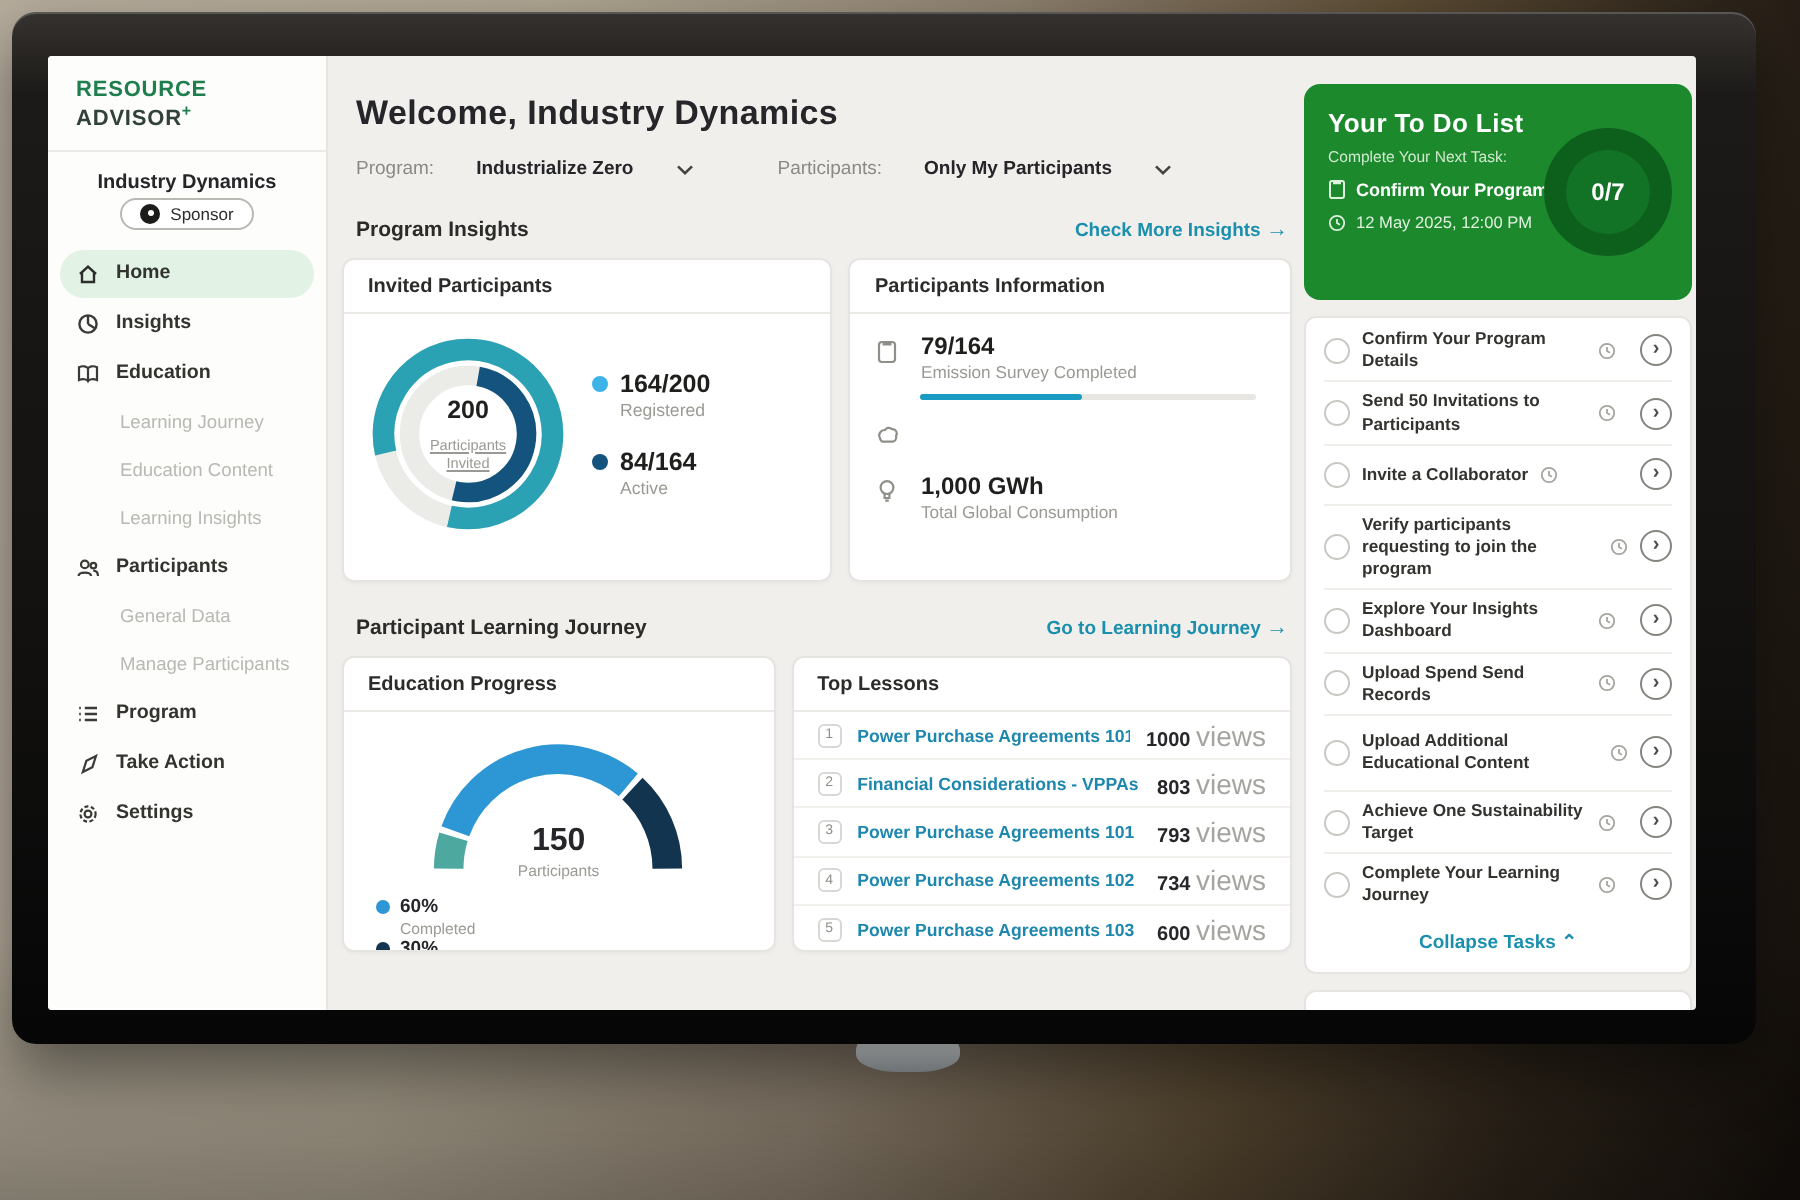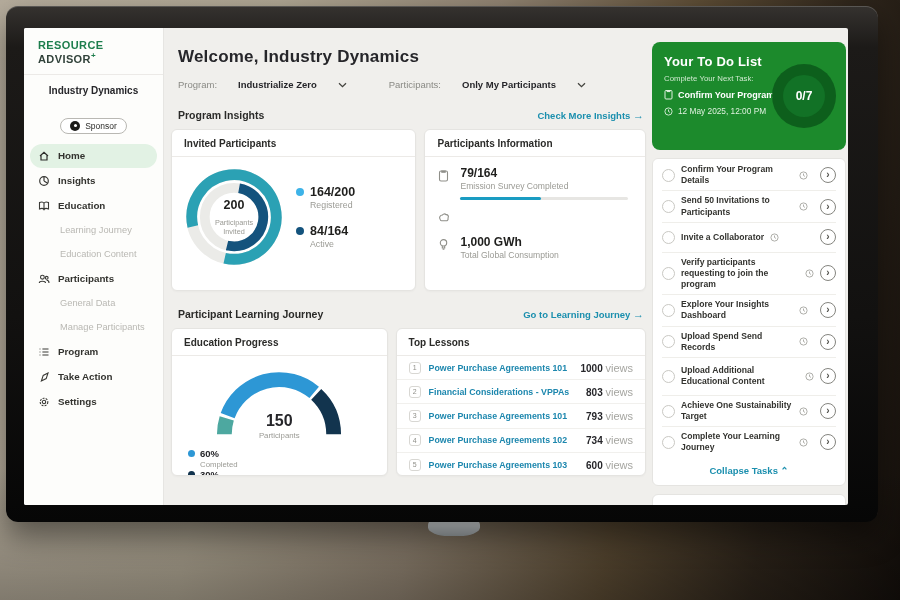--- a/index.html
+++ b/index.html
@@ -18,21 +18,21 @@
 
   
   .screen { position:absolute; left:18px; top:22px; width:824px; height:477px; background:#f0efec;
     border-radius:2px; overflow:hidden; font-size:10px; color:#2b2b29; }
 
   
   .sidebar { position:absolute; left:0; top:0; width:140px; height:100%; background:#fdfdfb; border-right:1px solid #e6e5e2; }
   .logo { padding:11px 14px 9px; font-size:11px; font-weight:bold; letter-spacing:.4px; border-bottom:1px solid #eceae7; }
   .logo .p1 { color:#1e7e4d; } .logo .p2 { color:#31423a; } .logo sup { font-size:8px; color:#1e7e4d; }
   .org { text-align:center; font-size:10px; font-weight:bold; color:#26262a; margin-top:10px; }
-  .sponsor { display:flex; align-items:center; gap:5px; width:max-content; margin:22px auto 10px; padding:2px 9px;
+  .sponsor { display:flex; align-items:center; gap:5px; width:max-content; margin:2px auto 10px; padding:2px 9px;
     border:1px solid #b9b8b3; border-radius:10px; font-size:8.5px; color:#2d2d2b; background:#fff; }
   .sp-ic { width:10px; height:10px; border-radius:50%; background:#1b1b19; position:relative; }
   .sp-ic::after { content:""; position:absolute; left:3.5px; top:3.5px; width:3px; height:3px; border-radius:50%; background:#fff; }
   .nav-item { display:flex; align-items:center; gap:8px; height:24px; margin:1px 6px; padding:0 8px;
     font-size:9.8px; font-weight:bold; color:#33332f; border-radius:13px; cursor:pointer; }
   .nav-item.active { background:#e2f2e4; }
   .nav-item.sub { padding-left:30px; color:#b9b8b3; font-weight:normal; font-size:9.3px; height:23px; }
   .nav-item svg { flex:0 0 auto; }
 
   
@@ -47,21 +47,21 @@
   .tlink .arr { font-size:11px; }
   .cards { display:flex; gap:8px; margin-left:2px; }
   .card { background:#fff; border:1px solid #e5e4e1; border-radius:6px; box-shadow:0 1px 2px rgba(0,0,0,.03); overflow:hidden; }
   .card-h { padding:8px 12px 7px; font-size:10px; font-weight:bold; color:#2b2b29; border-bottom:1px solid #eceae7; }
 
   .card-invited { width:246px; height:162px; }
   .donut-wrap { display:flex; align-items:center; padding:8px 10px; gap:10px; }
   .donut-box { position:relative; width:104px; height:104px; }
   .donut-center { position:absolute; inset:0; display:flex; flex-direction:column; align-items:center; justify-content:center; text-align:center; }
   .donut-center .v { font-size:12.5px; font-weight:bold; color:#1f1f1d; }
-  .donut-center .l { font-size:7.3px; color:#9a9a94; width:58px; line-height:1.25; margin-top:6px; }
+  .donut-center .l { font-size:7.3px; color:#9a9a94; width:58px; line-height:1.25; margin-top:6px;text-decoration:underline; }
   .legend-v { display:flex; flex-direction:column; gap:14px; }
   .lv-item { display:flex; gap:6px; }
   .lv-item .dot { width:8px; height:8px; border-radius:50%; margin-top:3px; }
   .lv-item .val { font-size:12.5px; font-weight:bold; color:#1f1f1d; }
   .lv-item .lab { font-size:8.8px; color:#9a9a94; margin-top:1px; }
 
   .card-info { width:222px; height:162px; }
   .info-row { display:flex; gap:9px; padding:9px 13px 0; }
   .info-row .ic { width:13px; padding-top:3px; color:#8f8f89; }
   .info-row .val { font-size:12px; font-weight:bold; color:#1f1f1d; }
@@ -79,21 +79,21 @@
   .gl-item .dot { width:7px; height:7px; border-radius:50%; margin-top:2px; }
   .gl-item .pct { font-size:9.5px; font-weight:bold; color:#26262a; }
   .gl-item .lab { font-size:7.8px; color:#9a9a94; margin-top:1px; }
 
   .card-lessons { width:252px; height:148px; }
   .lesson-row { display:flex; align-items:center; gap:8px; padding:0 12px; height:24.2px; border-bottom:1px solid #f1f0ed; }
   .lesson-row:last-child { border-bottom:none; }
   .rank { width:12px; height:12px; border:1px solid #d8d7d3; border-radius:3px; font-size:7px; color:#8f8f89;
     display:flex; align-items:center; justify-content:center; flex:0 0 auto; }
   .l-title { flex:1; font-size:8.8px; font-weight:bold; color:#1d87ae; cursor:pointer; white-space:nowrap; overflow:hidden; }
-  .l-views b { font-size:10px; color:#26262a; } .l-views span { font-size:11px; color:#a5a5a0; }
+  .l-views b { font-size:10px; color:#26262a; } .l-views span { font-size:14px; color:#a5a5a0; }
 
   
   .rightcol { position:absolute; left:628px; top:14px; width:194px; }
   .todo-card { position:relative; background:#1c8a2c; border-radius:8px; height:108px; padding:12px 12px; color:#fff; }
   .todo-card h2 { font-size:13px; font-weight:bold; letter-spacing:.2px; }
   .todo-sub { font-size:7.8px; color:#cfe9cf; margin-top:5px; }
   .todo-task { display:flex; gap:5px; align-items:center; font-size:9px; font-weight:bold; margin-top:6px; }
   .todo-date { display:flex; gap:5px; align-items:center; font-size:8.3px; color:#dff1df; margin-top:6px; }
   .ring { position:absolute; right:10px; top:22px; width:64px; height:64px; border-radius:50%;
     background:#0d5f1c; display:flex; align-items:center; justify-content:center; }
@@ -152,20 +152,23 @@
         <svg width="12" height="12" viewBox="0 0 12 12" fill="none" stroke="#3a3a36" stroke-width="1.1">
             <path d="M1.5 2.6 C3.4 1.7 5.4 2.2 6 3.2 C6.6 2.2 8.6 1.7 10.5 2.6 V9 C8.6 8.2 6.6 8.6 6 9.6 C5.4 8.6 3.4 8.2 1.5 9 Z M6 3.2 V9.6"></path>
           </svg>
         <span>Education</span>
       </div>
       <div class="nav-item sub">
           <span>Learning Journey</span>
         </div>
       <div class="nav-item sub">
           <span>Education Content</span>
+        </div>
+      <div class="nav-item sub">
+          <span>Learning Insights</span>
         </div>
       <div class="nav-item">
         <svg width="12" height="12" viewBox="0 0 12 12" fill="none" stroke="#3a3a36" stroke-width="1.1">
             <circle cx="4.4" cy="4.2" r="1.9"></circle>
             <path d="M1.3 10 C1.3 7.7 7.5 7.7 7.5 10"></path>
             <circle cx="8.7" cy="4.8" r="1.4"></circle>
             <path d="M8.6 7.3 C10.2 7.3 11 8.5 11 10"></path>
           </svg>
         <span>Participants</span>
       </div>

